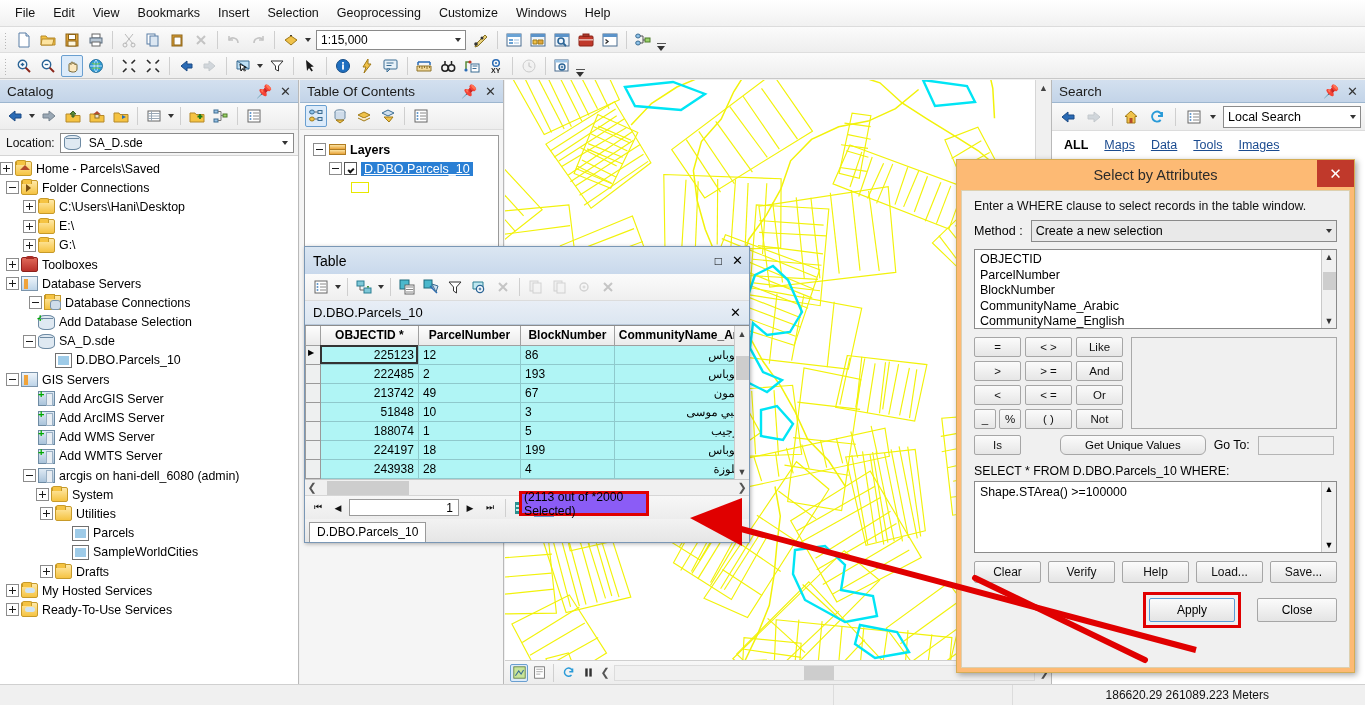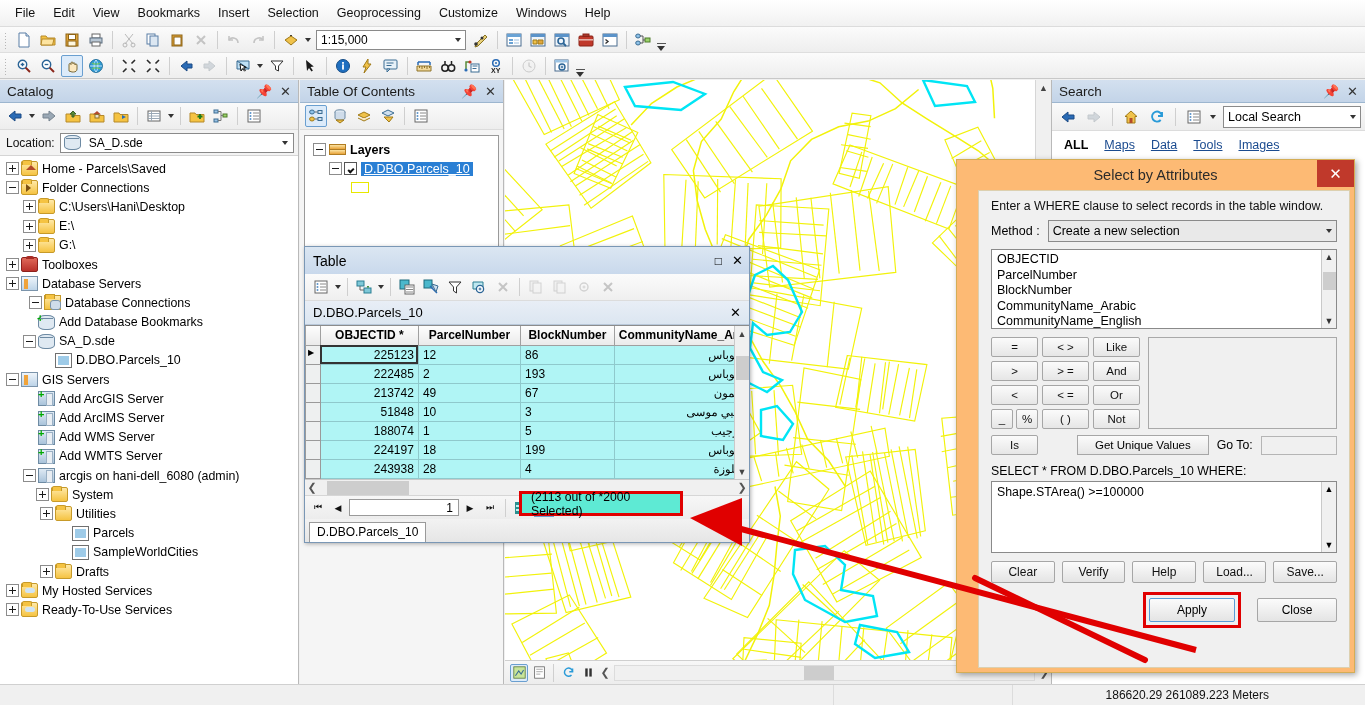--- a/index.html
+++ b/index.html
@@ -194,57 +194,57 @@
   .hsb { height:16px; background:#f0f0f0; border-top:1px solid #c9c9c9; display:flex; align-items:center; }
   .hsb .track { flex:1; height:14px; position:relative;}
   .hsb .th { position:absolute; left:8px; top:0; width:82px; height:14px; background:#cdcdcd;}
   .navbar { height:24px; background:linear-gradient(#f7f7f7,#ececec); display:flex; align-items:center; padding:0 4px; gap:2px; border-top:1px solid #d6d6d6;}
   .navbtn { width:18px;height:18px;display:flex;align-items:center;justify-content:center;font-size:9px;color:#111;}
   .recbox { width:110px; height:17px; background:#fff; border:1px solid #9a9a9a; text-align:right; padding-right:5px; font-size:12px; line-height:16px;}
   .viewbtn { width:20px;height:18px; border:1px solid transparent; display:flex;align-items:center;justify-content:center;}
   .viewbtn.on { border:1px solid #6a9fd0; background:#dcebfa;}
   .stripes { width:14px;height:12px;background:repeating-linear-gradient(#2a8f8f 0 2px,#bff0f0 2px 4px);border:1px solid #2a8f8f;}
   .selcount {
-    position:absolute; left:214px; bottom:26px; width:164px; height:25px;
-    border:3px solid #e00000; background:#5eead4; display:flex; align-items:center; padding-left:9px;
+    position:absolute; left:214px; bottom:26px; width:130px; height:25px;
+    border:3px solid #e00000; background:#8b5cf6; display:flex; align-items:center; padding-left:2px;
     font-size:12.2px; color:#000; z-index: 5;
   }
   .tabstrip { height:23px; background:linear-gradient(#f2f2f2,#e6e6e6); display:flex; align-items:flex-end; padding-left:4px;}
   .tabstrip .tb { background:#fff; border:1px solid #9a9a9a; border-bottom:none; padding:2px 7px 3px 7px; font-size:12px;}
 
   
   #sba {
     position:absolute; left:956px; top:159px; width:399px; height:514px;
     background:#fdba74; border:1px solid #d4ad56;
     box-shadow: 2px 2px 6px rgba(0,0,0,.35);
     display:flex; flex-direction:column;
   }
   #sba .dtitle { height:30px; display:flex; align-items:center; justify-content:center; position:relative; font-size:14.5px; color:#2b2b2b;}
   #sba .xbtn { position:absolute; right:0; top:0; width:37px; height:27px; background:#c0392b; color:#fff; display:flex;align-items:center;justify-content:center; font-size:15px;}
-  #sba .dbody { flex:1; margin:0 4px 4px 21px; background:#f0f0f0; border:1px solid #dcd0b0; padding:8px 12px 6px 12px; display:flex; flex-direction:column;}
+  #sba .dbody { flex:1; margin:0 4px 4px 4px; background:#f0f0f0; border:1px solid #dcd0b0; padding:8px 12px 6px 12px; display:flex; flex-direction:column;}
   #sba .hint { font-size:12.3px; color:#111; margin-bottom:7px;}
   #sba .methrow { display:flex; align-items:center; gap:8px; margin-bottom:7px;}
   #sba .methrow .ml { font-size:12.5px;}
   .fieldlist { height:80px; background:#fff; border:1px solid #8a8a8a; display:flex; position:relative; margin-bottom:8px;}
   .fieldlist .fl { flex:1; padding:2px 0 0 5px; overflow:hidden;}
   .fieldlist .fitem { font-size:12.5px; height:15.5px; line-height:15.5px; white-space:nowrap;}
   .fieldlist .fsb { width:15px; background:#f0f0f0; border-left:1px solid #c9c9c9; position:relative;}
   .fieldlist .fsb .up,.fieldlist .fsb .dn{height:14px;display:flex;align-items:center;justify-content:center;font-size:9px;color:#333;}
   .fieldlist .fsb .up{position:absolute;top:0;left:0;right:0;}
   .fieldlist .fsb .dn{position:absolute;bottom:0;left:0;right:0;}
   .fieldlist .fsb .th{position:absolute;left:1px;top:22px;width:13px;height:18px;background:#cdcdcd;}
   .opsarea { display:flex; gap:8px; margin-bottom:6px;}
   .opgrid { display:grid; grid-template-columns: 47px 47px 47px; grid-gap:4px; }
   .opbtn { height:20px; background:linear-gradient(#fbfbfb,#e6e6e6); border:1px solid #a6a6a6; border-radius:2px;
     display:flex;align-items:center;justify-content:center;font-size:11.5px;color:#111;}
   .halfrow { display:flex; gap:3px; }
   .halfrow .opbtn { width:22px; }
   .valuebox { flex:1; background:#f0f0f0; border:1px solid #a9a9a9; }
   .row3 { display:flex; align-items:center; gap:8px; margin-bottom:5px;}
-  .guvbtn { height:20px; padding:0 17px; background:linear-gradient(#fbfbfb,#e6e6e6); border:1px solid #a6a6a6; border-radius:0; display:flex;align-items:center;font-size:11.5px;text-align:center;}
+  .guvbtn { height:20px; padding:0 24px; background:linear-gradient(#fbfbfb,#e6e6e6); border:1px solid #a6a6a6; border-radius:6px; display:flex;align-items:center;font-size:11.5px;text-align:center;}
   .gotobox { width:76px; height:19px; background:#f0f0f0; border:1px solid #b5b5b5;}
   .sqltext { font-size:12.3px; margin:4px 0 3px 0;}
   .sqlarea { height:72px; background:#fff; border:1px solid #8a8a8a; position:relative; padding:3px 5px; font-size:12.3px;}
   .sqlarea .asb { position:absolute; right:0; top:0; bottom:0; width:15px; background:#f0f0f0; border-left:1px solid #c9c9c9;}
   .sqlarea .asb .up{height:14px;display:flex;align-items:center;justify-content:center;font-size:9px;}
   .sqlarea .asb .dn{position:absolute;bottom:0;left:0;right:0;height:14px;display:flex;align-items:center;justify-content:center;font-size:9px;}
   .btnrow { display:flex; gap:7px; margin-top:8px;}
   .dlgbtn { flex:1; height:22px; background:linear-gradient(#fbfbfb,#e4e4e4); border:1px solid #a6a6a6; border-radius:2px;
     display:flex;align-items:center;justify-content:center;font-size:12px;color:#111;}
   .btnrow2 { display:flex; gap:16px; margin-top:9px; justify-content:flex-end; align-items:center; }
@@ -643,21 +643,21 @@
     </div>
     <div class="locrow">
       <span class="lbl">Location:</span>
       <div class="combo">
         <span class="ico ic-sde"></span>
         <span>SA_D.sde</span>
         <span class="cv"></span>
       </div>
     </div>
     <div class="tree" id="catalog-tree">
-        <div class="trow" style="padding-left: 6px;">
+        <div class="trow" style="">
           <span class="exp has plus"></span>
           <span class="ico ic-folder home"></span>
           <span>Home - Parcels\Saved</span>
         </div>
         <div class="trow" style="padding-left: 6px;">
           <span class="exp has"></span>
           <span class="ico ic-folder arrow"></span>
           <span>Folder Connections</span>
         </div>
         <div class="trow" style="padding-left: 23px;">
@@ -686,21 +686,21 @@
           <span>Database Servers</span>
         </div>
         <div class="trow" style="padding-left: 17px; margin-left: 12px;">
           <span class="exp has"></span>
           <span class="ico ic-dbconn"></span>
           <span>Database Connections</span>
         </div>
         <div class="trow" style="padding-left: 23px;">
           <span class="exp"></span>
           <span class="ico ic-sde ic-sdeadd"></span>
-          <span>Add Database Bookmarks</span>
+          <span>Add Database Selection</span>
         </div>
         <div class="trow" style="padding-left: 23px;">
           <span class="exp has"></span>
           <span class="ico ic-sde"></span>
           <span>SA_D.sde</span>
         </div>
         <div class="trow" style="padding-left: 40px;">
           <span class="exp"></span>
           <span class="ico ic-fc"></span>
           <span>D.DBO.Parcels_10</span>

